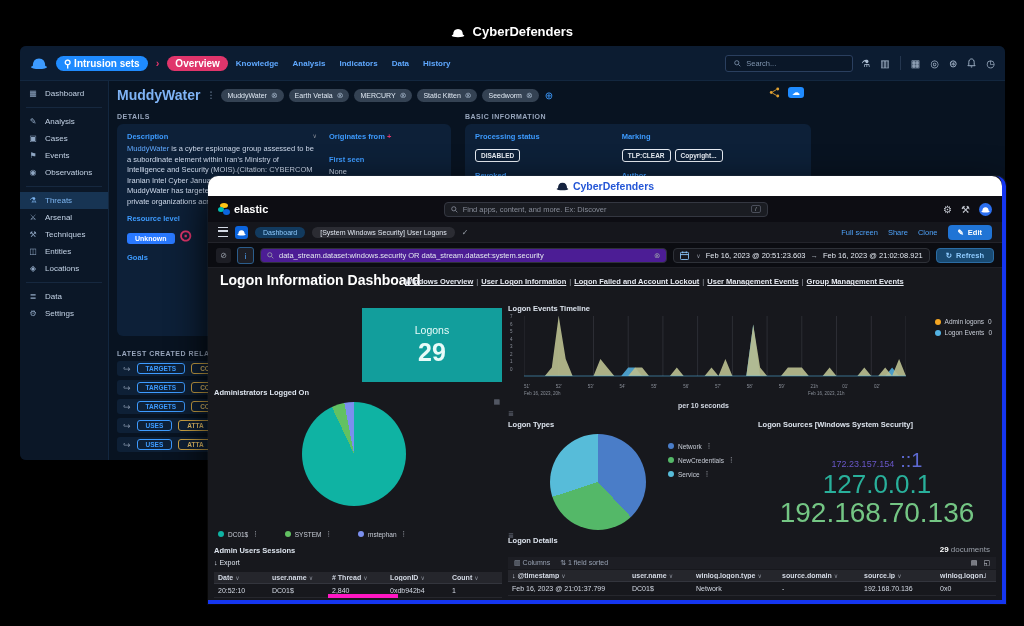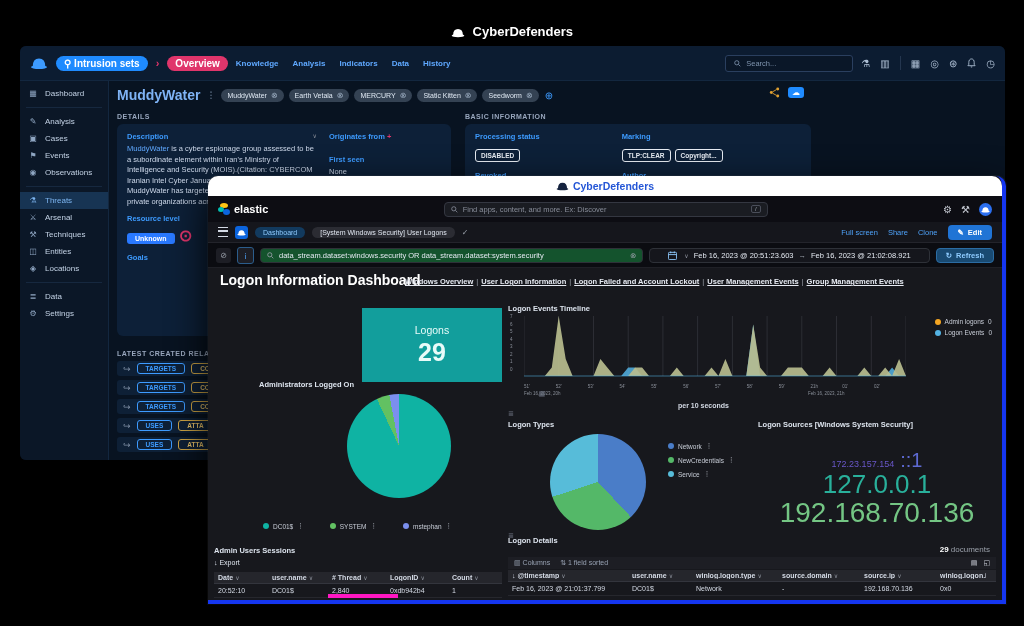--- a/index.html
+++ b/index.html
@@ -69,23 +69,23 @@
   .burger::after{content:"";position:absolute;top:2.2px;left:0;width:100%;height:1.5px;background:#d4dae5;}
   .crumb-logo{width:13px;height:13px;border-radius:3px;background:#0b64dd;display:flex;align-items:center;justify-content:center;}
   .crumb-chip{background:#123a5e;color:#8ecbff;font-size:7px;border-radius:9px;padding:2px 8px;}
   .crumb-chip.gray{background:#2b2c33;color:#dfe5ef;}
   .kbn-check{color:#9aa0aa;font-size:8px;}
   .kbn-actions{margin-left:auto;display:flex;align-items:center;gap:10px;font-size:7.5px;color:#4ea1f7;}
   .edit-btn{background:#2074d5;color:#fff;border-radius:4px;padding:3px 10px;font-weight:bold;display:flex;gap:4px;align-items:center;}
   .kbn-querybar{height:24px;background:#0b0c11;display:flex;align-items:center;padding:0 8px;gap:6px;border-bottom:1px solid #1f2026;}
   .qicon{width:15px;height:15px;background:#1d1e25;border-radius:3px;display:flex;align-items:center;justify-content:center;font-size:8px;color:#9aa0aa;}
   .qicon.blue{color:#4ea1f7;border:1px solid #2b5d8c;}
-  .query-input{flex:1;display:flex;align-items:center;gap:5px;background:#14532d;border:1px solid #2e3138;border-radius:4px;padding:2px 6px;color:#e3e8f0;font-size:7.5px;}
+  .query-input{flex:1;display:flex;align-items:center;gap:5px;background:#4c1d95;border:1px solid #2e3138;border-radius:4px;padding:2px 6px;color:#e3e8f0;font-size:7.5px;}
   .query-input .clear{margin-left:auto;color:#9aa0aa;}
-  .date-ctl{display:flex;align-items:center;gap:5px;background:#15161c;border:1px solid #2e3138;border-radius:4px;padding:2px 18px;font-size:7.5px;color:#e3e8f0;white-space:nowrap;}
+  .date-ctl{display:flex;align-items:center;gap:5px;background:#15161c;border:1px solid #2e3138;border-radius:4px;padding:2px 6px;font-size:7.5px;color:#e3e8f0;white-space:nowrap;}
   .date-arrow{color:#9aa0aa;}
   .refresh-btn{display:flex;align-items:center;gap:4px;background:#194a72;border:1px solid #2b6ca3;color:#8ecbff;border-radius:4px;padding:2px 9px;font-size:7.5px;font-weight:bold;}
   .kbn-dash{position:relative;height:330px;background:#17181d;overflow:hidden;}
   .dash-title{position:absolute;left:12px;top:4px;font-size:14px;font-weight:bold;color:#fff;}
   .dash-links{position:absolute;left:197px;top:9px;font-size:7.5px;color:#e6eaf2;}
   .dash-links span.l{text-decoration:underline;font-weight:bold;}
   .dash-links span.sep{color:#9aa0aa;margin:0 3px;}
   .tile{position:absolute;width:140px;height:74px;display:flex;flex-direction:column;align-items:center;justify-content:center;gap:2px;}
   .tile .t{font-size:10.5px;}
   .tile .v{font-size:25px;font-weight:bold;}
@@ -477,21 +477,21 @@
             <span>0</span>
           </div>
           <div>
             <span class="legend-dot" style="background: rgb(84, 179, 228);"></span>
             <span>Logon Events</span>
             <span>0</span>
           </div>
         </div>
     </div>
 
-    <div class="panel" id="panel-admins" style="left:6px;top:112px;width:288px;height:152px;margin-left:45px;">
+    <div class="panel" id="panel-admins" style="left:6px;top:120px;width:288px;height:152px;">
       <div class="ptitle" id="admins-title">Administrators Logged On</div>
       <span class="picon" style="right:2px;top:10px;">▦</span>
       <div class="pie" id="admins-pie" style="width: 104px; height: 104px; position: absolute; left: 88px; top: 14px; background: conic-gradient(rgb(15, 179, 163) 0%, rgb(15, 179, 163) 93%, rgb(98, 193, 98) 93%, rgb(98, 193, 98) 97%, rgb(123, 143, 238) 97%, rgb(123, 143, 238) 100%);"></div>
       <div id="admins-legend" style="position:absolute;left:4px;bottom:2px;display:flex;gap:26px;">
           <span class="pleg">
             <span class="legend-dot" style="background: rgb(15, 179, 163);"></span>
             <span>DC01$</span>
             <span>⋮</span>
           </span>
           <span class="pleg">

